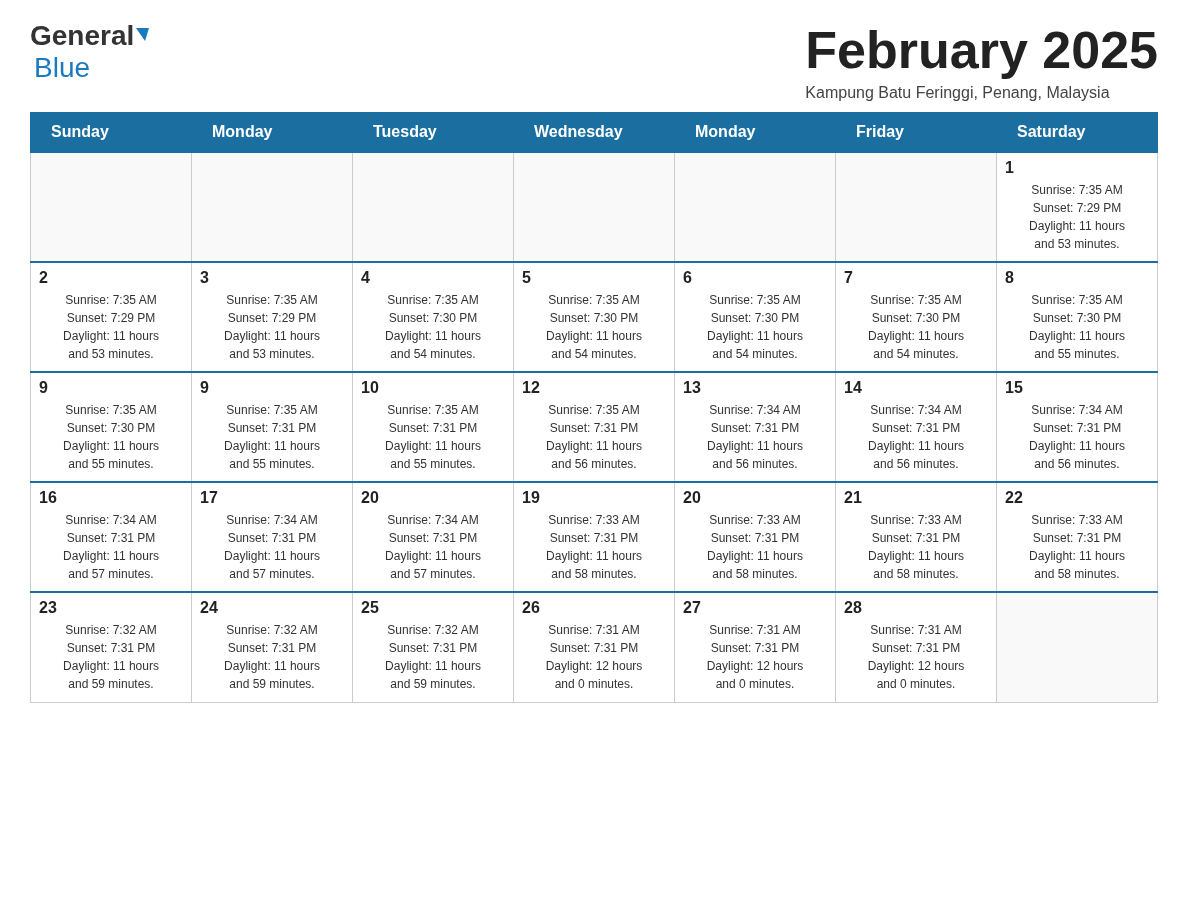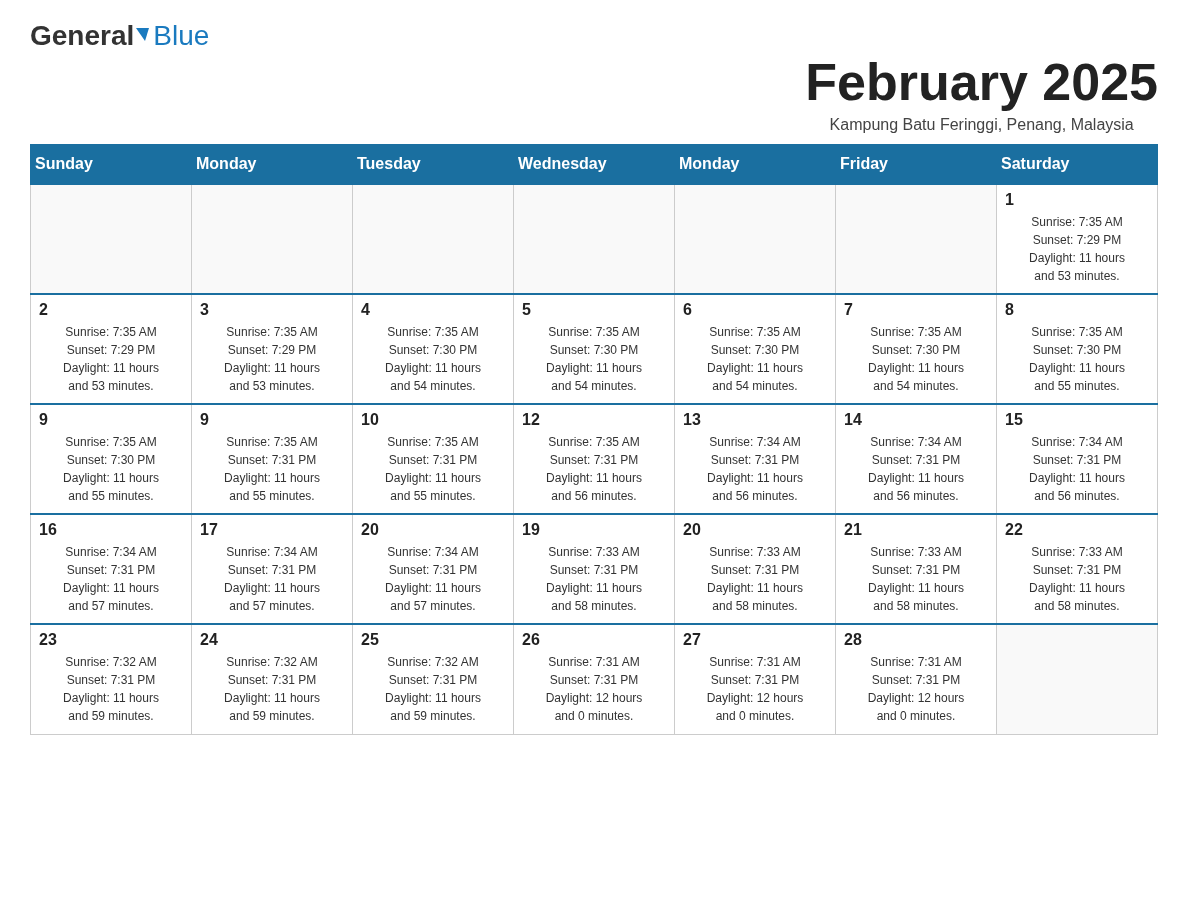--- a/index.html
+++ b/index.html
@@ -12,50 +12,49 @@
       padding: 20px 30px;
     }
     .header-section {
       display: flex;
       justify-content: space-between;
       align-items: flex-start;
       margin-bottom: 10px;
     }
     .logo-container {
       display: flex;
-      flex-direction: row;
+      flex-direction: column;
       align-items: flex-start;
     }
     .logo-line1 {
       display: flex;
       align-items: center;
     }
     .title-section {
-      text-align: center;
-      margin-top: 32px;
+      text-align: left;
     }
     .calendar-title {
       font-size: 52px;
       font-weight: bold;
       color: #222;
     }
     .calendar-subtitle {
       font-size: 16px;
       color: #444;
       margin-top: 4px;
     }
     .calendar-table {
       width: 100%;
       border-collapse: collapse;
       margin-top: 10px;
     }
     .calendar-table th {
       background-color: #1a6fa0;
       color: #fff;
-      padding: 10px 4px;
+      padding: 10px 20px;
       font-size: 16px;
       font-weight: bold;
       text-align: left;
       border: 1px solid #1a6fa0;
     }
     .calendar-table td {
       border: 1px solid #ccc;
       vertical-align: top;
       padding: 6px 8px;
       width: calc(100% / 7);

